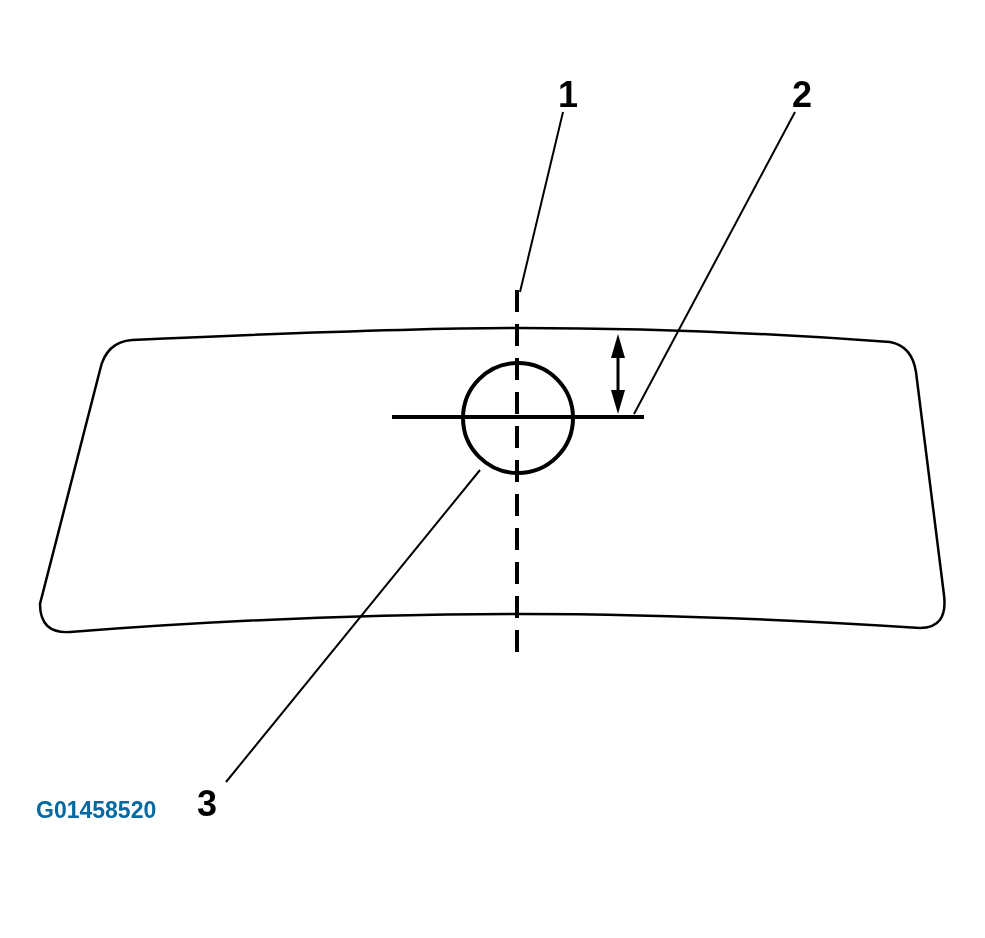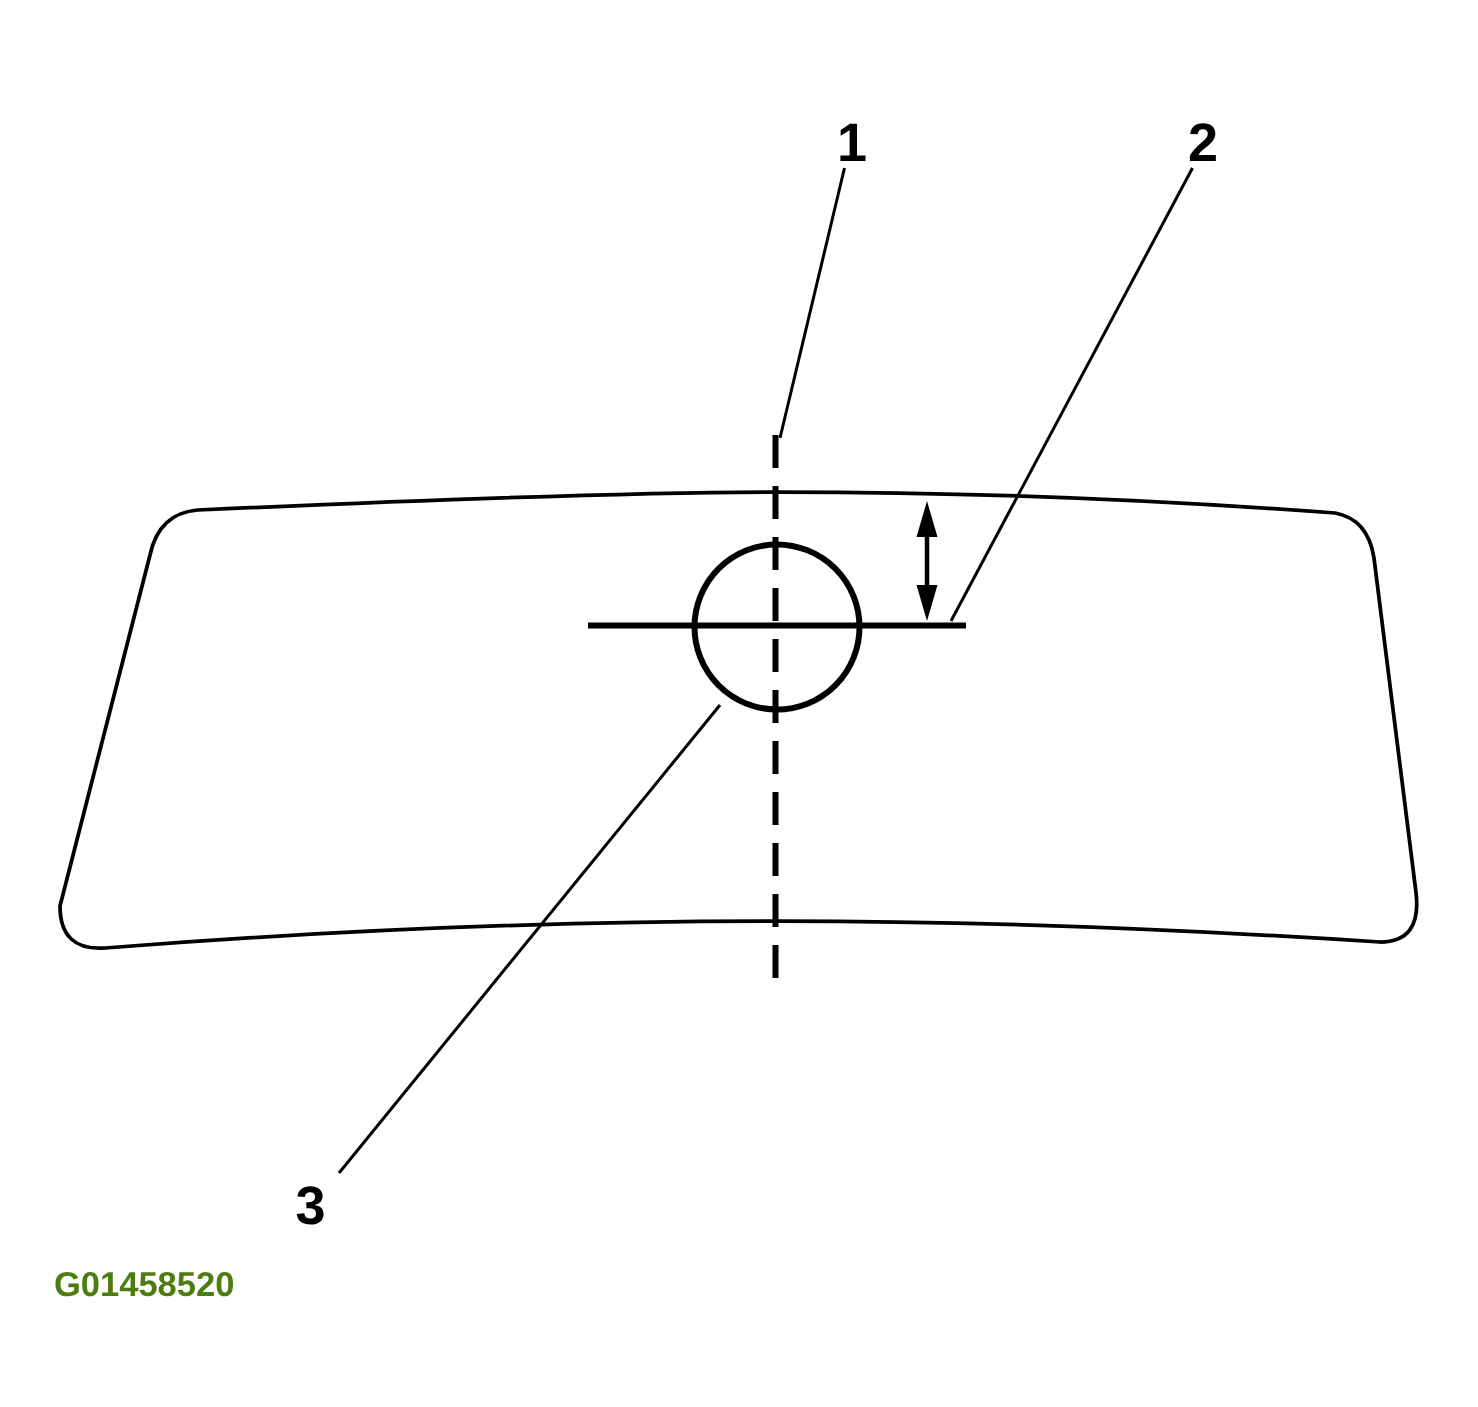--- a/index.html
+++ b/index.html
@@ -1,19 +1,19 @@
 <!DOCTYPE html>
 <html><head>
   <meta charset="utf-8">
   <style>
     html, body { margin: 0; padding: 0; background: #ffffff; }
     body { width: 985px; height: 938px; position: relative; overflow: hidden; font-family: "Liberation Sans", sans-serif; }
     svg { position: absolute; left: 0; top: 0; }
     .callout { position: absolute; font-family: "Liberation Sans", sans-serif; font-weight: bold; color: #000; font-size: 36px; line-height: 1; }
-    .figid { position: absolute; left: 36px; top: 843px; font-family: "Liberation Sans", sans-serif; font-weight: bold; font-size: 23px; color: #4d7c0f; letter-spacing: 0px; }
+    .figid { position: absolute; left: 36px; top: 797px; font-family: "Liberation Sans", sans-serif; font-weight: bold; font-size: 23px; color: #0369a1; letter-spacing: 0px; }
   </style>
 </head>
 <body>
 
 <svg width="985" height="938" viewBox="0 0 985 938">
 
   <path d="M 132 340 Q 400 328 520 328 Q 700 328 890 342 Q 912 346 916 372 L 944 595 Q 948 628 920 628 Q 700 614 520 614 Q 300 614 70 632 Q 40 634 40 604 L 100 370 Q 106 342 132 340 Z" fill="none" stroke="#000" stroke-width="2.5"></path>
 
   <line x1="517" y1="290" x2="517" y2="662" stroke="#000" stroke-width="4" stroke-dasharray="22 12"></line>
 

